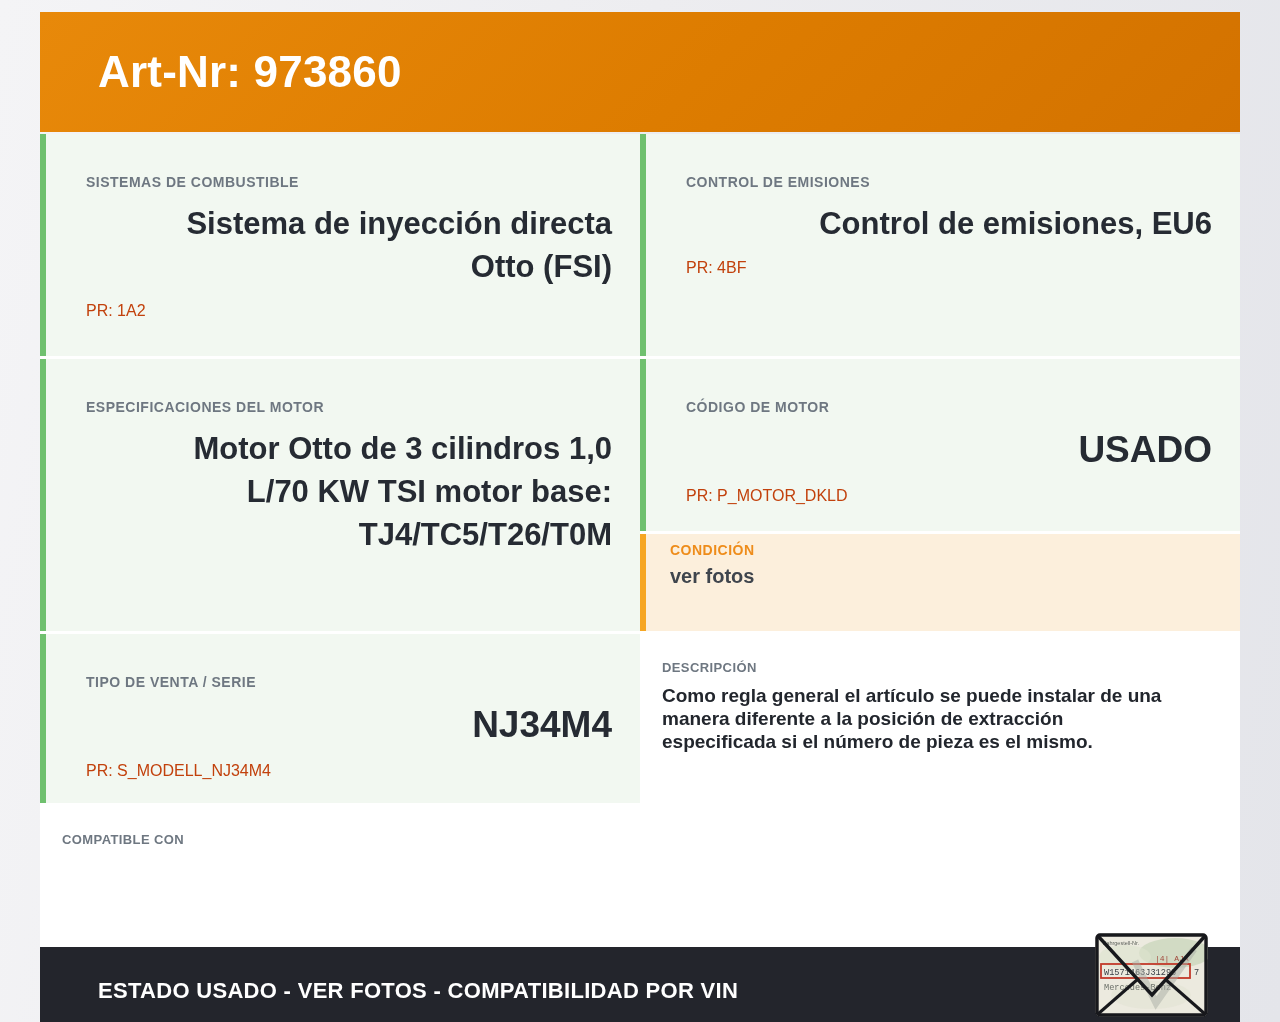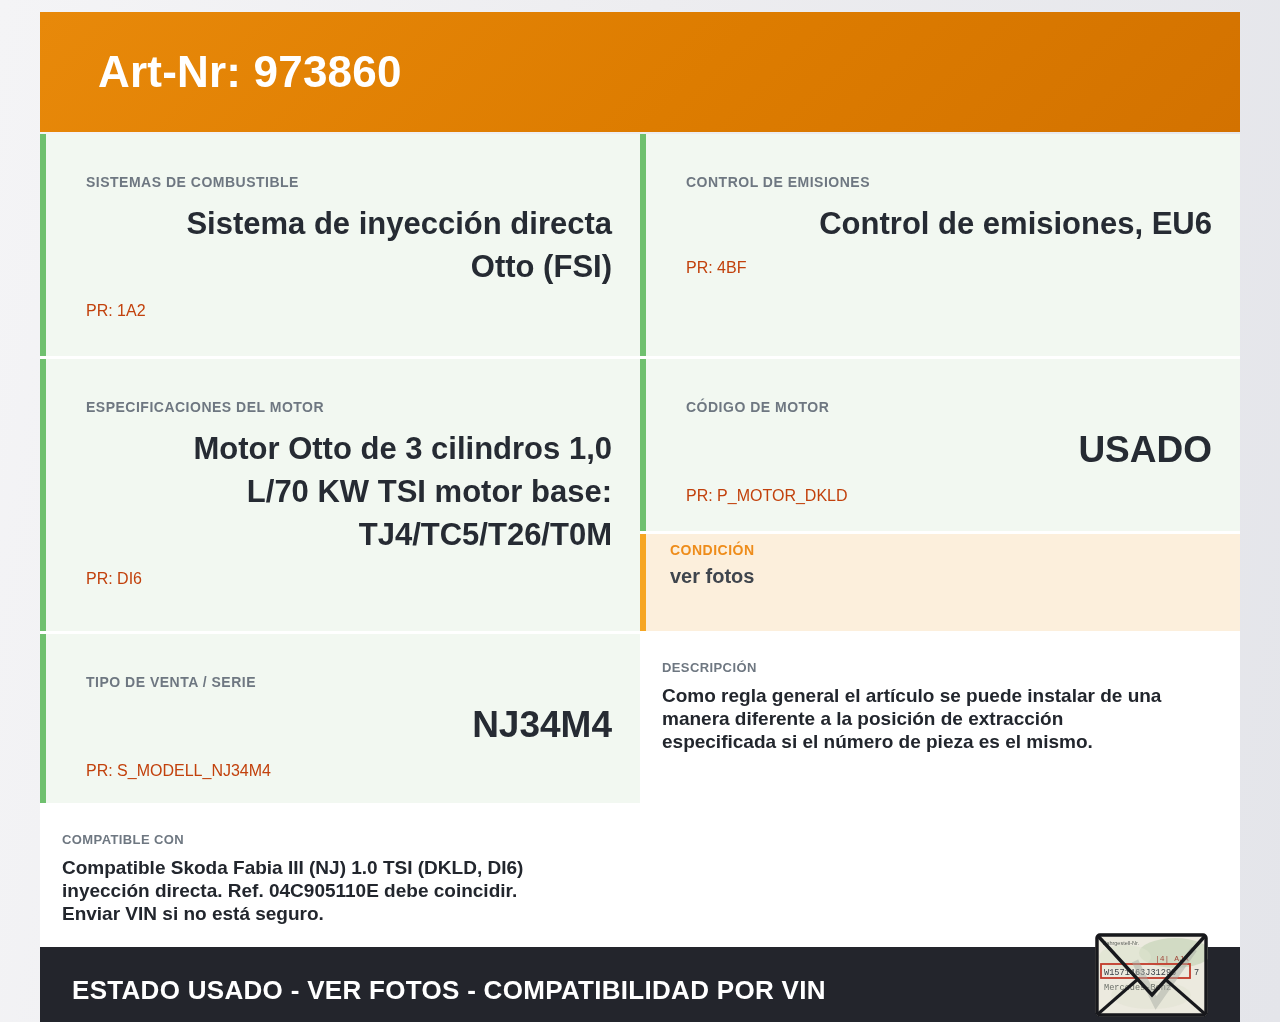--- a/index.html
+++ b/index.html
@@ -50,21 +50,21 @@
   .desc-text { margin-top:9px; }
   .desc-text .line {
     display:block; font-size:19px; font-weight:bold; color:#22262d; line-height:23px;
   }
 
   .footer {
     width:1200px; height:87px; background:#23252c;
     display:flex; align-items:center;
   }
   .footer-text {
-    color:#ffffff; font-size:26px; font-weight:bold; padding-left:32px; letter-spacing:0.3px;
+    color:#ffffff; font-size:22px; font-weight:bold; padding-left:58px; letter-spacing:0.3px;
   }
 
   .stamp { position:absolute; left:1095px; top:933px; width:113px; height:84px; }
   .stamp svg { display:block; }
 </style>
 </head>
 <body>
 
 <div class="page">
   <div class="sheet">
@@ -85,38 +85,32 @@
           <div class="card-pr">PR: 1A2</div>
         </section>
 
         <section class="card green" style="height:272px">
           <div class="card-label">ESPECIFICACIONES DEL MOTOR</div>
           <h2 class="card-title">
             <span class="line">Motor Otto de 3 cilindros 1,0</span>
             <span class="line">L/70 KW TSI motor base:</span>
             <span class="line">TJ4/TC5/T26/T0M</span>
           </h2>
-          <div class="card-pr">PR: DI6</div>
         </section>
 
         <section class="card green" style="height:169px">
           <div class="card-label">TIPO DE VENTA / SERIE</div>
           <h2 class="card-title">
             <span class="line big">NJ34M4</span>
           </h2>
           <div class="card-pr">PR: S_MODELL_NJ34M4</div>
         </section>
 
         <section class="card white" style="height:141px">
           <div class="desc-label">COMPATIBLE CON</div>
-          <div class="desc-text">
-            <span class="line">Compatible Skoda Fabia III (NJ) 1.0 TSI (DKLD, DI6)</span>
-            <span class="line">inyección directa. Ref. 04C905110E debe coincidir.</span>
-            <span class="line">Enviar VIN si no está seguro.</span>
-          </div>
         </section>
       </div>
 
       <div class="col">
         <section class="card green" style="height:222px">
           <div class="card-label">CONTROL DE EMISIONES</div>
           <h2 class="card-title">
             <span class="line">Control de emisiones, EU6</span>
           </h2>
           <div class="card-pr">PR: 4BF</div>

